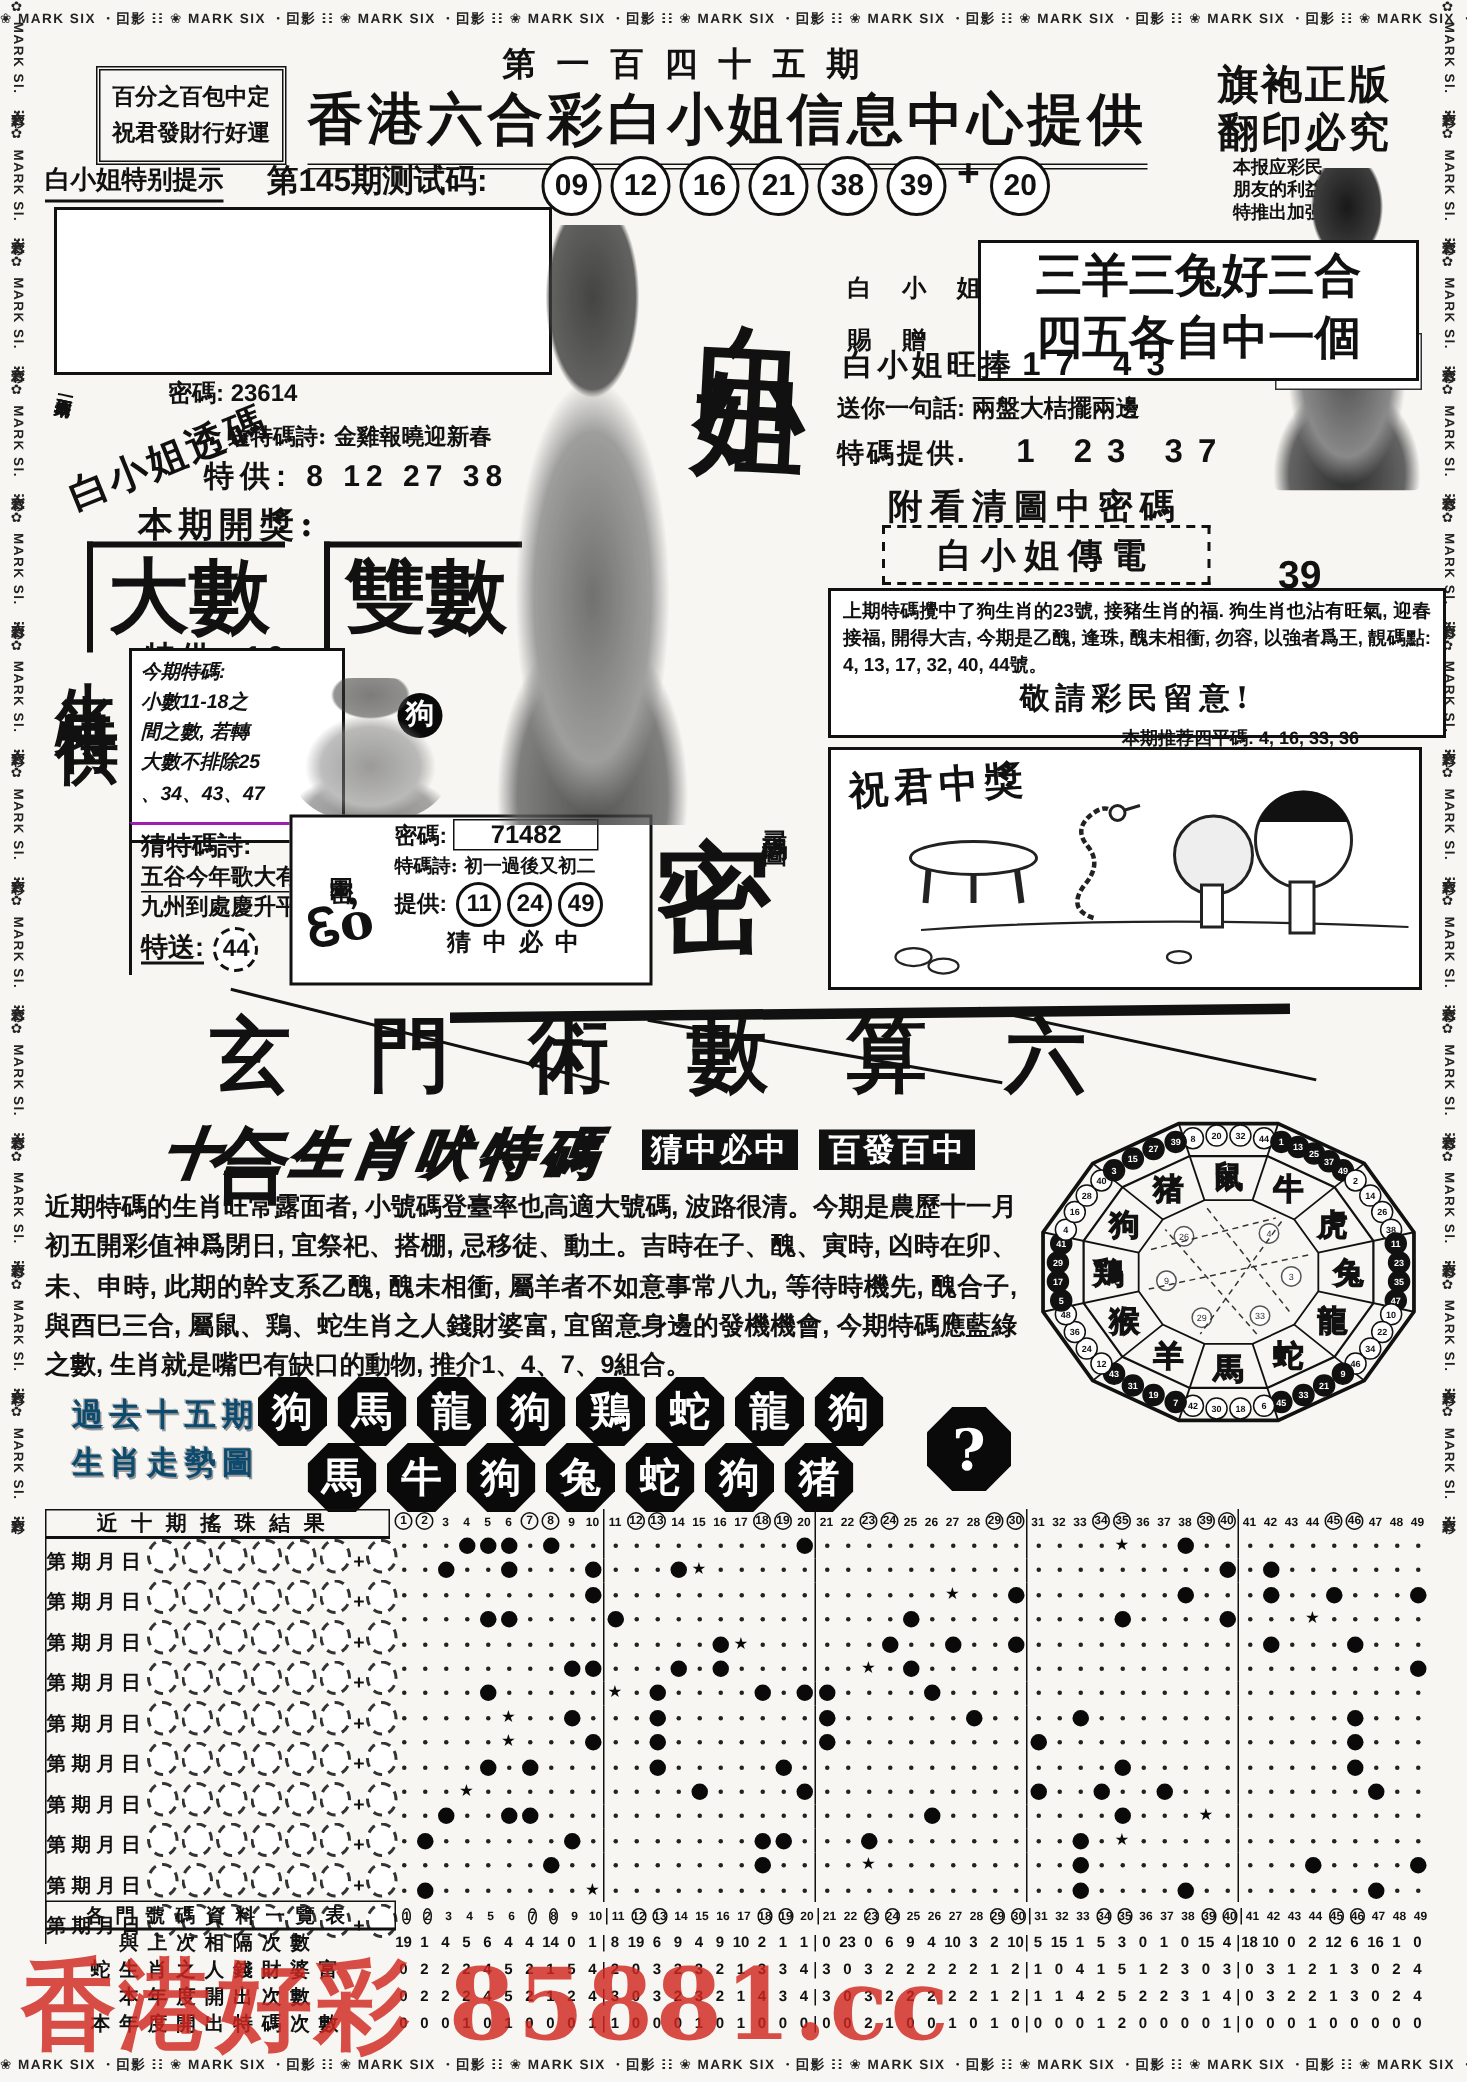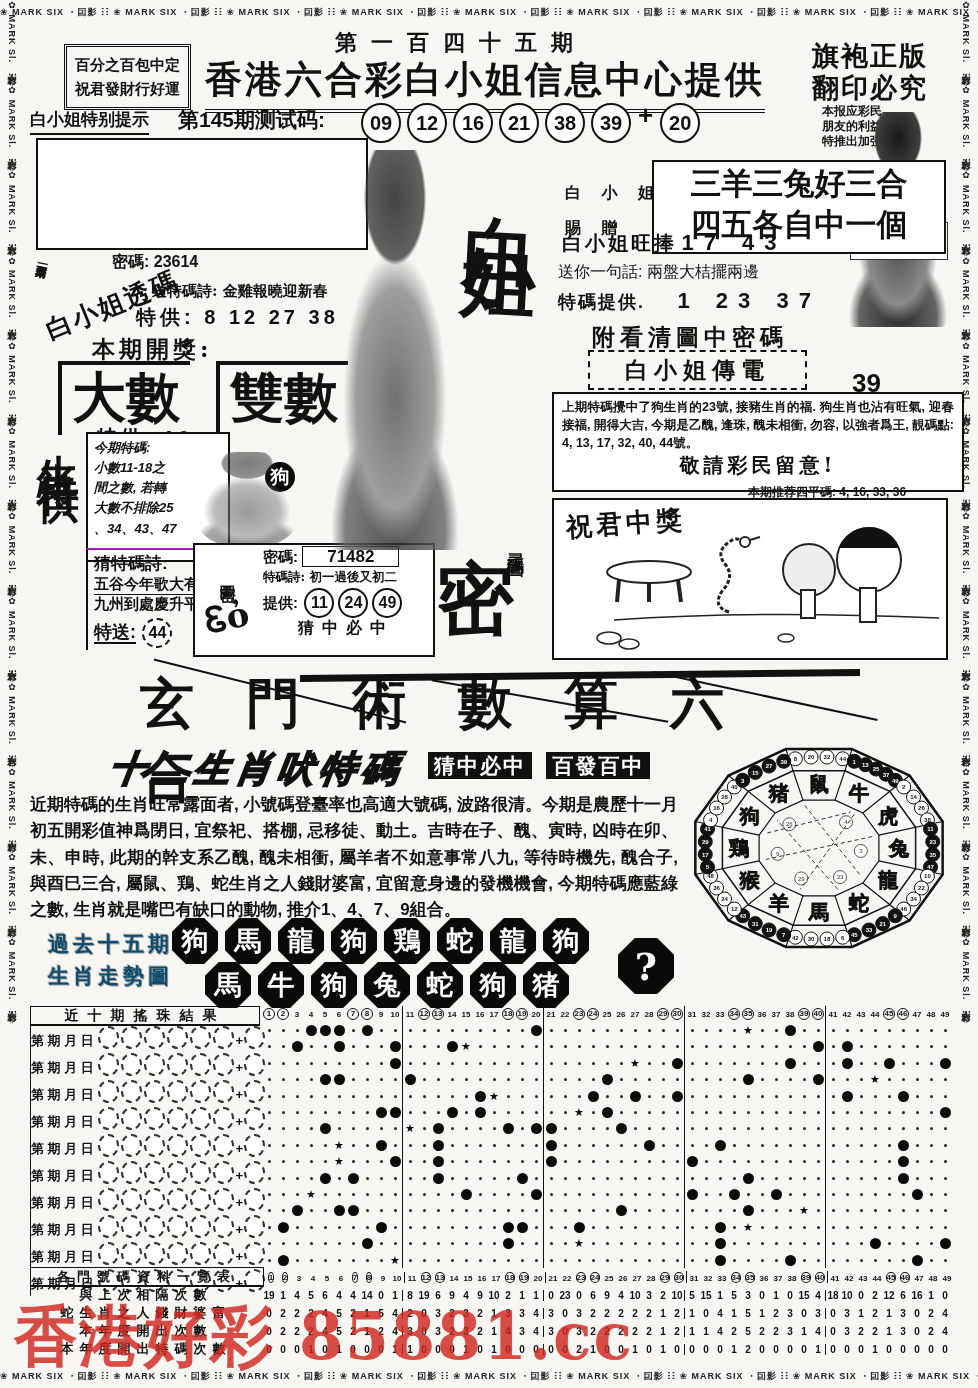--- a/index.html
+++ b/index.html
@@ -169,21 +169,21 @@
     <div style="font-size:31px;font-weight:900;line-height:1.3;">四五各自中一個</div>
   </div>
   <div class="abs" style="left:565px;top:175px;font-size:16px;font-weight:bold;line-height:2.2;letter-spacing:8px;">
     <div>白 小 姐</div>
     <div>賜    贈</div>
   </div>
   <div class="abs" style="left:562px;top:230px;">
     <span style="font-size:20px;font-weight:bold;letter-spacing:3px;">白小姐旺捧</span>
     <span class="bignum">17  43</span>
   </div>
-  <div class="abs" style="left:558px;top:262px;font-size:16px;font-weight:normal;">送你一句話: 兩盤大桔擺兩邊</div>
+  <div class="abs" style="left:558px;top:262px;font-size:16px;font-weight:bold;">送你一句話: 兩盤大桔擺兩邊</div>
   <div class="abs" style="left:558px;top:288px;">
     <span style="font-size:18px;font-weight:bold;letter-spacing:2px;">特碼提供.</span>
     <span class="bignum" style="margin-left:28px;margin-top:44px;">1  23  37</span>
   </div>
   <div class="abs serif" style="left:592px;top:322px;font-size:23px;font-weight:bold;letter-spacing:5px;">附看清圖中密碼</div>
   <div class="abs dashedbox" style="left:588px;top:350px;width:215px;height:36px;text-align:center;line-height:36px;font-size:23px;font-weight:bold;letter-spacing:6px;">白小姐傳電</div>
   <div class="abs boxed" style="left:552px;top:392px;width:392px;height:88px;padding:4px 8px;">
     <div style="font-size:12.5px;font-weight:bold;line-height:1.45;text-align:justify;">上期特碼攪中了狗生肖的23號, 接豬生肖的福. 狗生肖也沾有旺氣, 迎春接福, 開得大吉, 今期是乙醜, 逢珠, 醜未相衝, 勿容, 以強者爲王, 靚碼點: 4, 13, 17, 32, 40, 44號。</div>
     <div class="serif" style="font-size:20px;font-weight:900;text-align:center;letter-spacing:4px;">敬請彩民留意!</div>
   </div>

